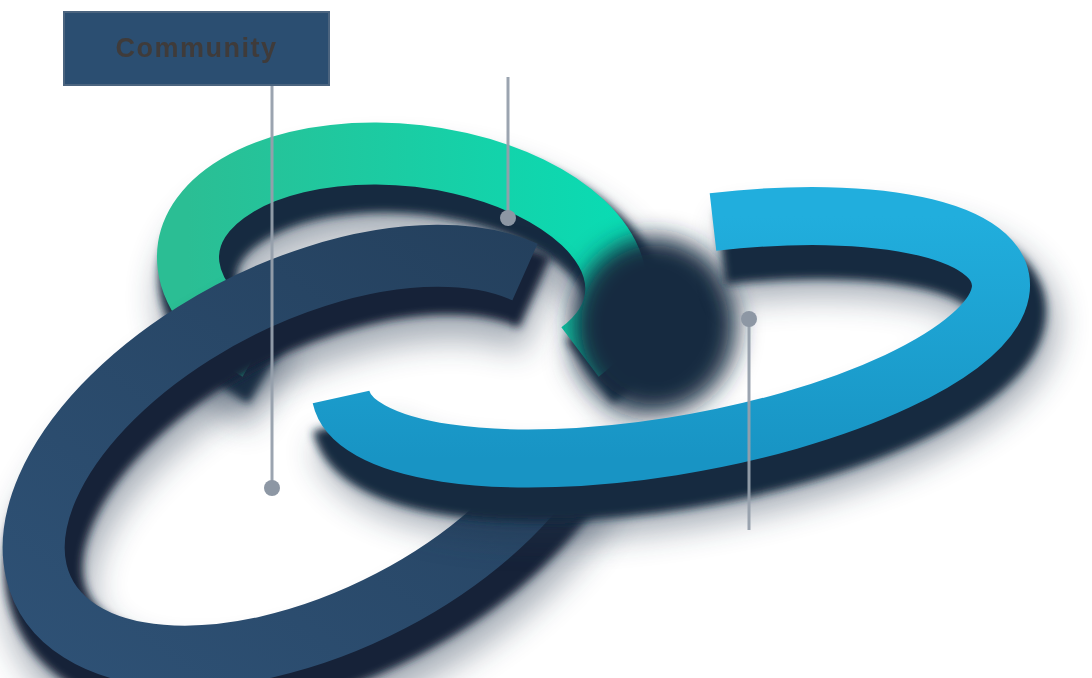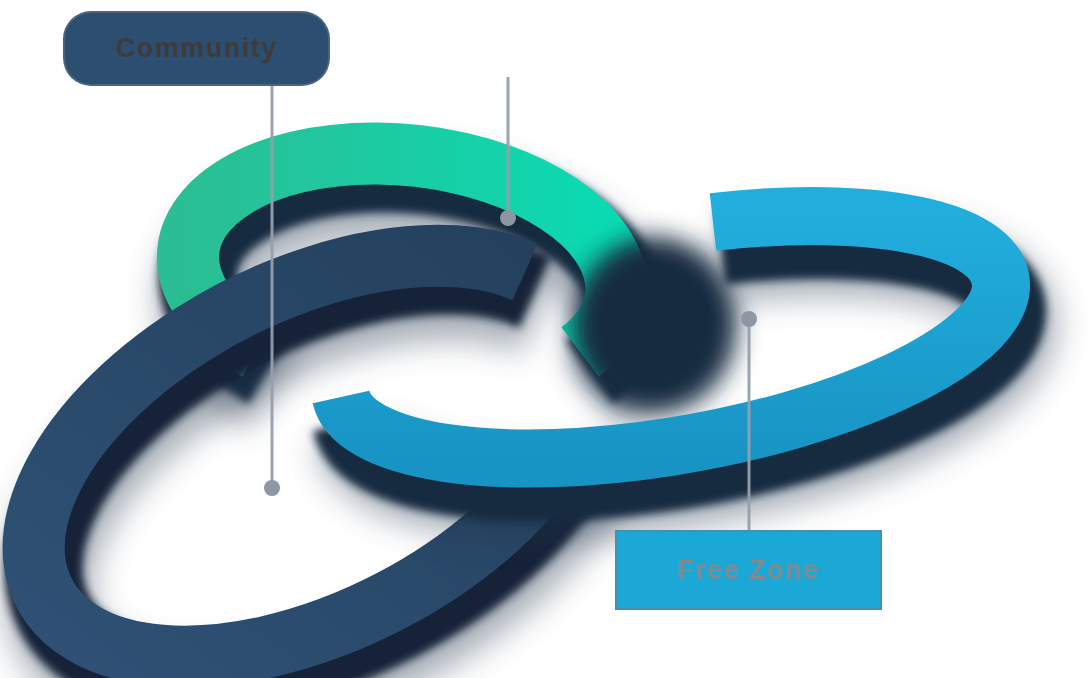--- a/index.html
+++ b/index.html
@@ -87,22 +87,19 @@
       <circle cx="272" cy="488" r="8" fill="#8D97A4"></circle>
 
       <line class="connector-line" x1="508" y1="77" x2="508" y2="218" stroke="#96A0AC"></line>
       <circle cx="508" cy="218" r="8" fill="#8D97A4"></circle>
 
       <line class="connector-line" x1="749" y1="319" x2="749" y2="530" stroke="#96A0AC"></line>
       <circle cx="749" cy="319" r="8" fill="#8D97A4"></circle>
     </g>
   </svg>
 
-  <div class="label label-community" style="background-color: rgb(43, 78, 113); color: rgb(63, 59, 58); border-radius: 28px;">
+  <div class="label label-community" style="background-color: rgb(43, 78, 113); color: rgb(63, 59, 58);">
     <span>Community</span>
   </div>
 
 
-  <div class="label label-freezone" style="background-color: rgb(27, 168, 214); color: rgb(127, 138, 147);">
-    <span>Free Zone</span>
-  </div>
 
 </div>
 
 </body></html>

